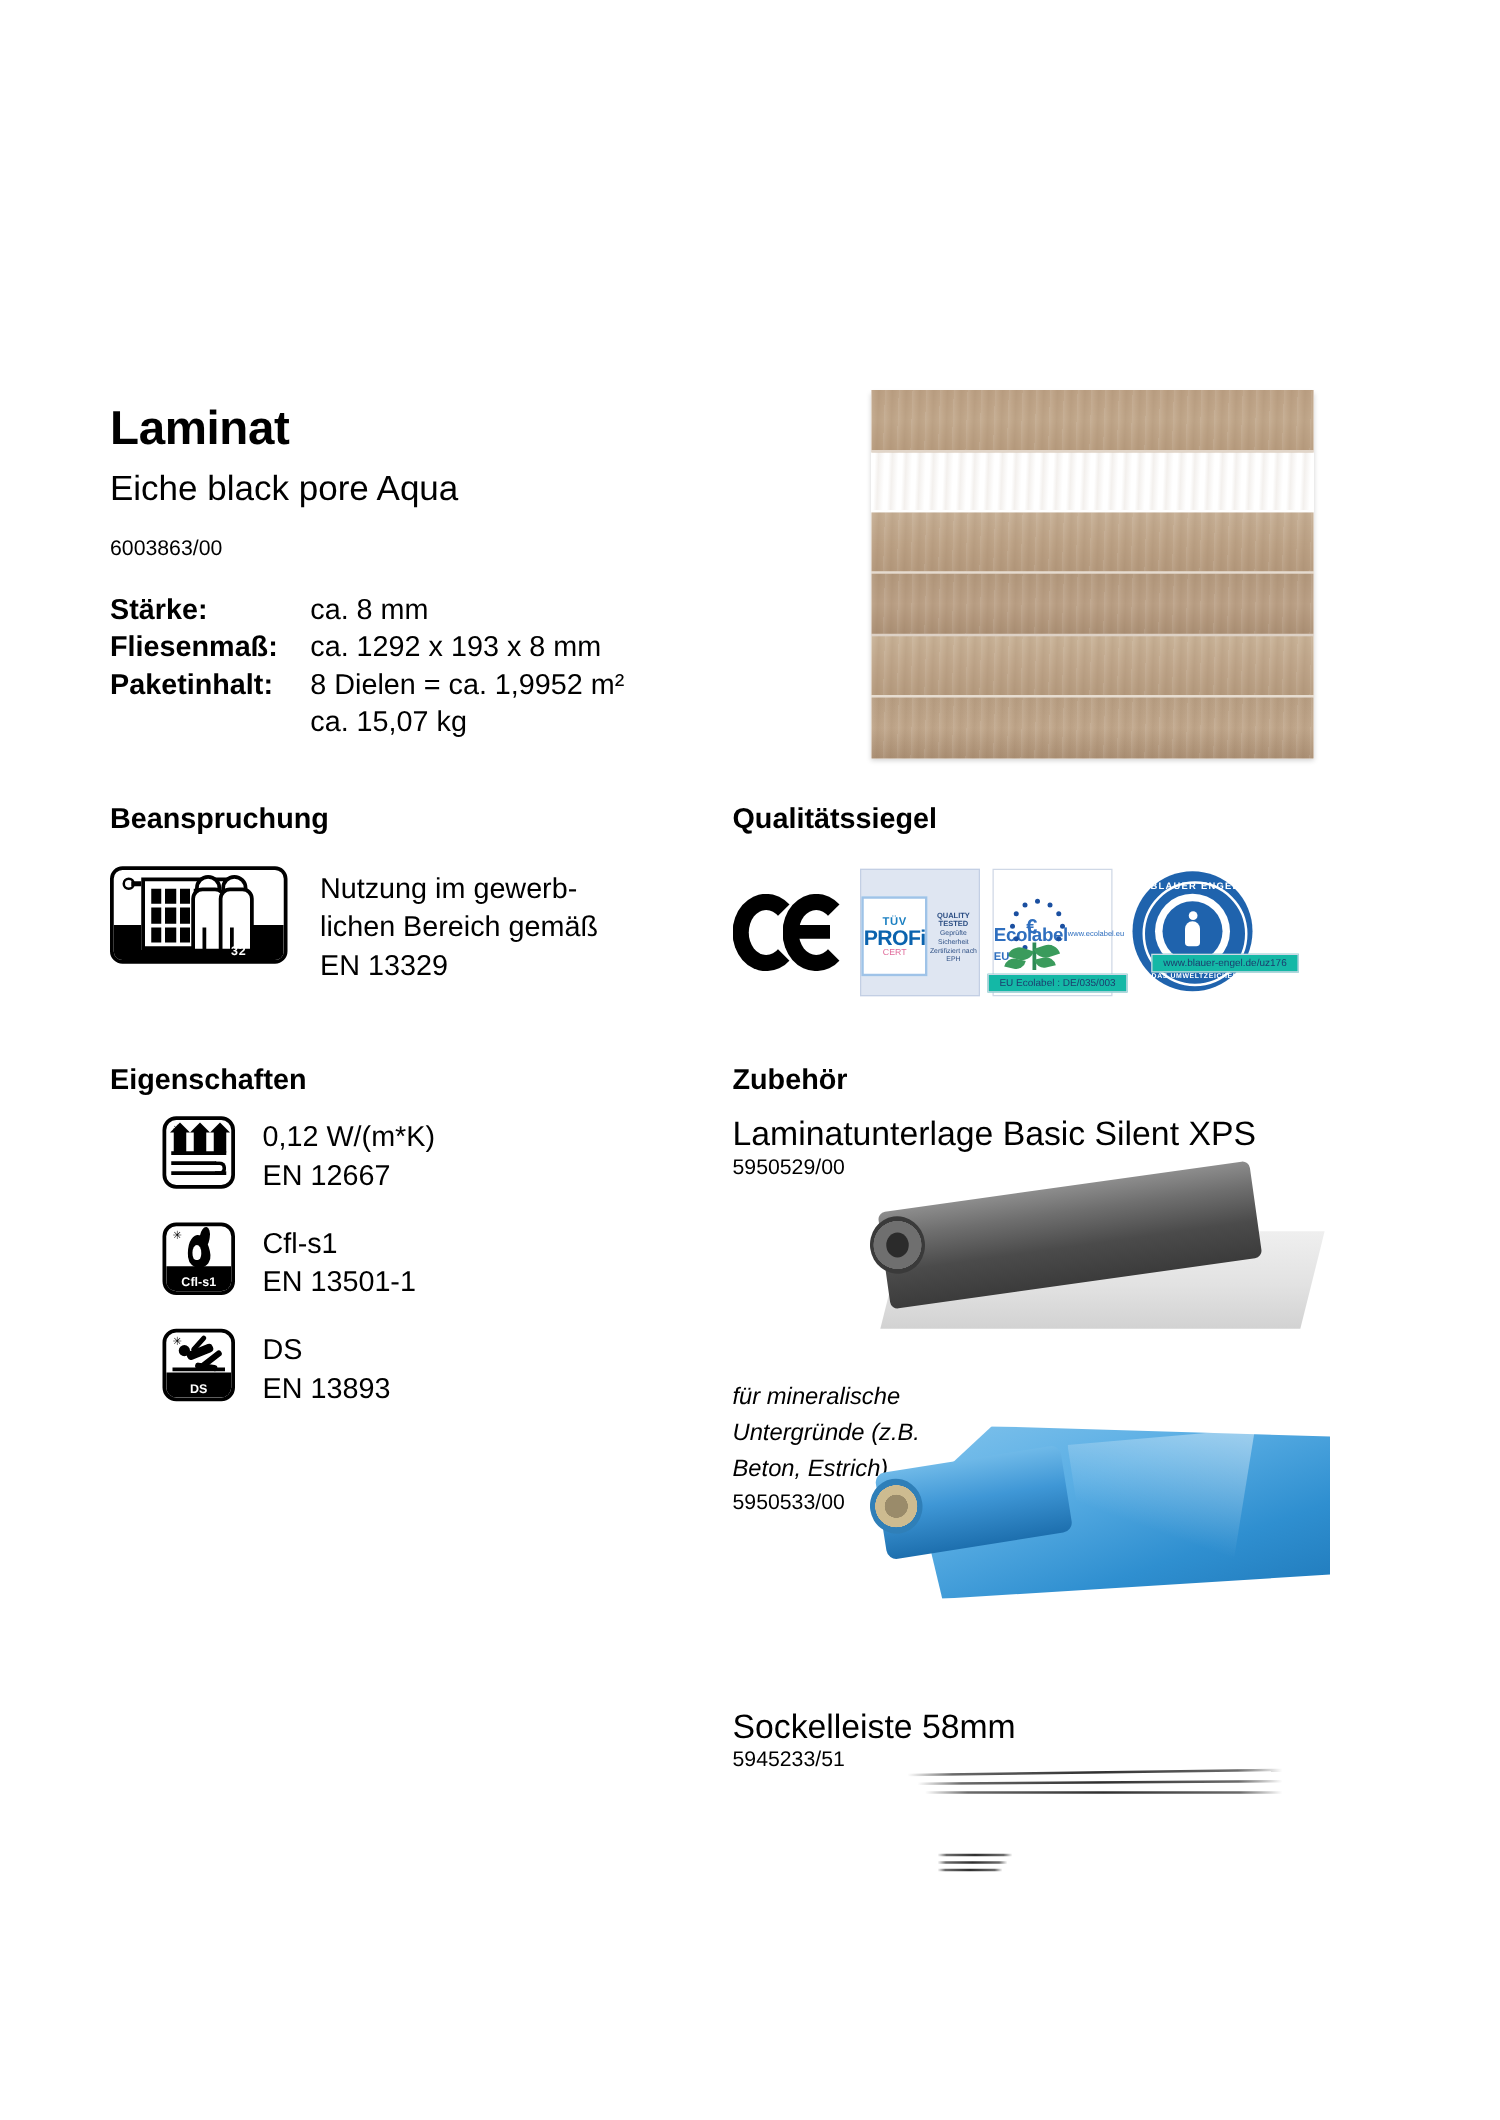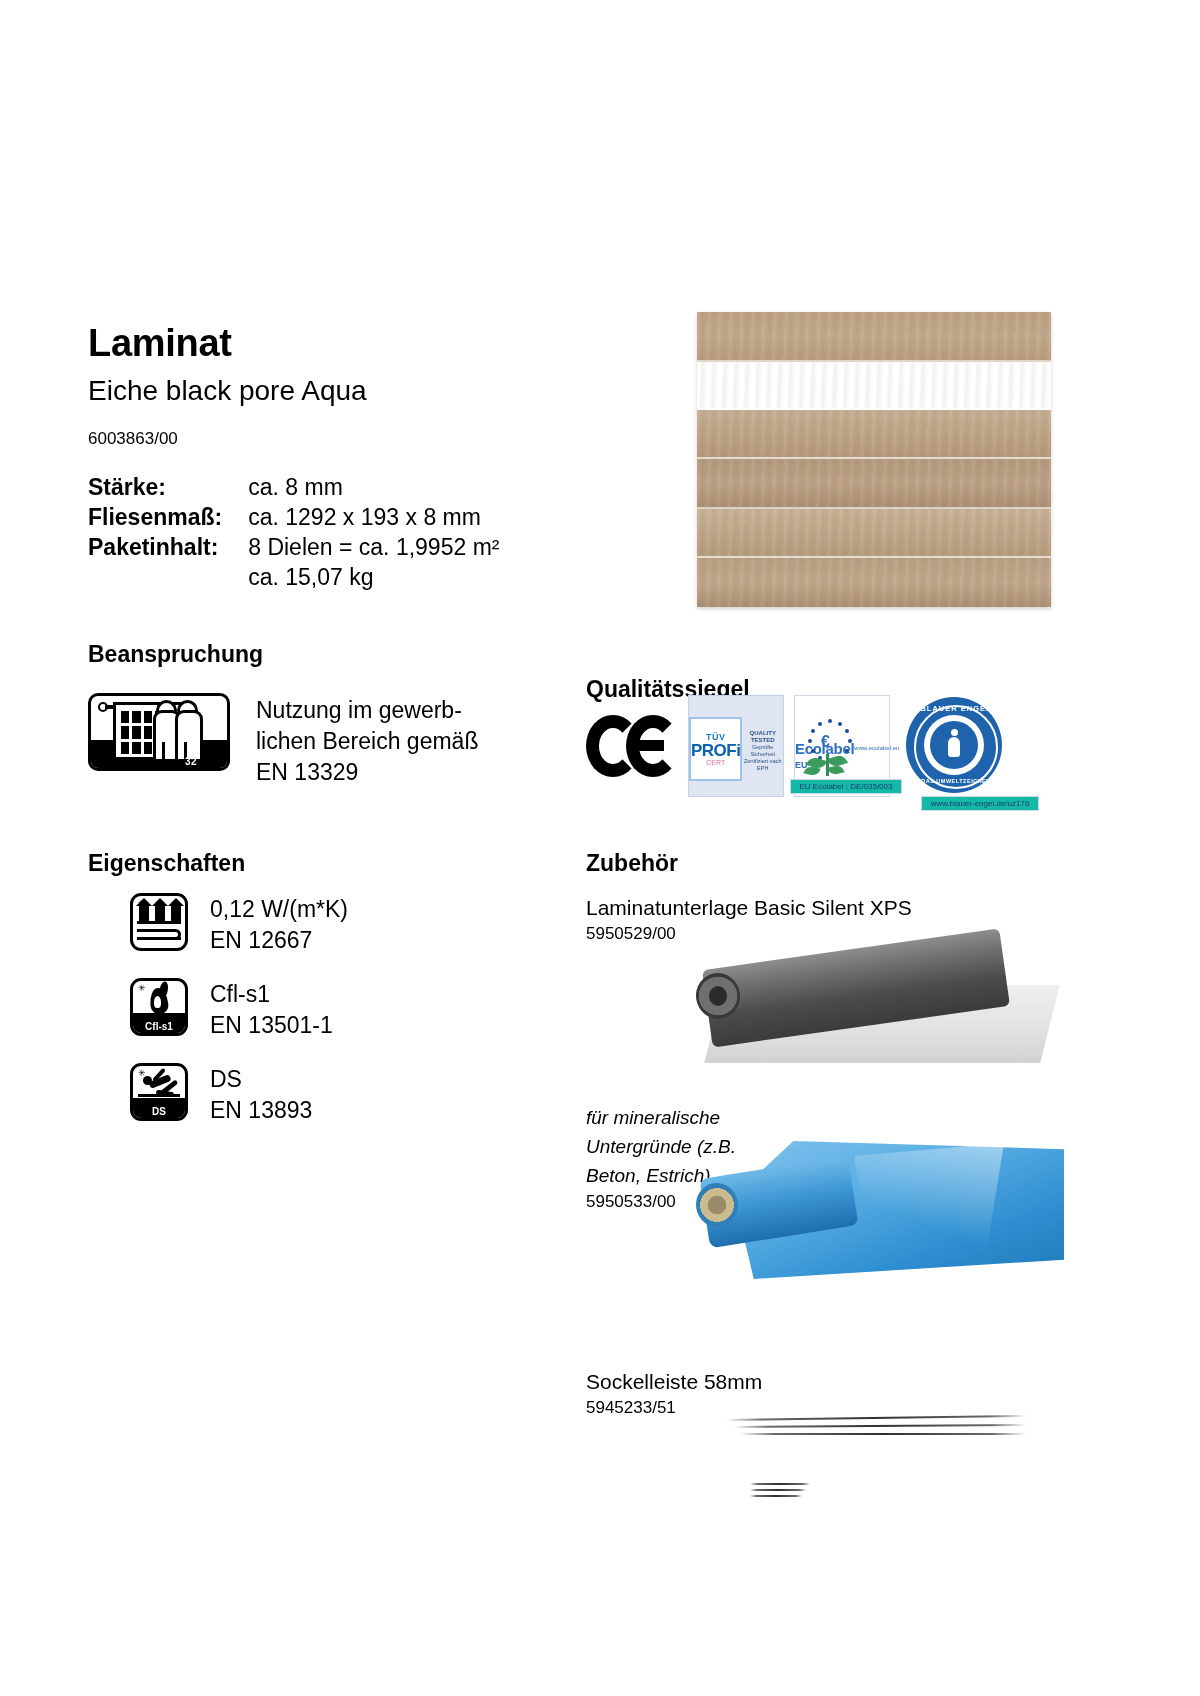--- a/index.html
+++ b/index.html
@@ -86,21 +86,21 @@
   .p1 { height: 50px; background: linear-gradient(180deg,#bda286 0%,#c2a98d 50%,#b99e81 100%); }
   .p2 { height: 48px; background: linear-gradient(180deg,#a78d72 0%,#b39madd 0%,#ad9278 60%,#a78d72 100%); }
   .p3 { height: 49px; background: linear-gradient(180deg,#c6af95 0%,#bda387 55%,#b59a7e 100%); }
   .p4 { height: 50px; background: linear-gradient(180deg,#b49a7f 0%,#bca288 50%,#ac9176 100%); }
   .p5 { height: 49px; background: linear-gradient(180deg,#c9b398 0%,#c0a78c 50%,#b69c80 100%); }
   .p6 { height: 49px; background: linear-gradient(180deg,#b9a085 0%,#c1a88d 50%,#ab9075 100%); border-bottom: none;}
 
   
   .section-title { position: absolute; font-size: 23px; font-weight: bold; }
   #beanspruchung-title { left: 88px; top: 641px; }
-  #qualitaet-title     { left: 586px; top: 641px; margin-top: 35px; }
+  #qualitaet-title     { left: 586px; top: 641px; }
   #eigenschaften-title { left: 88px; top: 850px; }
   #zubehoer-title      { left: 586px; top: 850px; }
 
   
   #beanspruchung-row {
     position: absolute;
     left: 88px;
     top: 693px;
     display: flex;
     align-items: flex-start;
@@ -259,21 +259,21 @@
     background: #14b8a6;
     font-size: 8px;
     color: #1c3d6e;
     text-align: center;
     line-height: 13px;
     height: 15px;
     white-space: nowrap;
     overflow: hidden;
   }
   #caption-eco   { left: 790px; top: 779px; width: 112px; }
-  #caption-engel { left: 921px; top: 796px; width: 118px; color:#1c3d6e; }
+  #caption-engel { left: 921px; top: 763px; width: 118px; color:#1c3d6e; }
 
   
   #seal-engel { width: 112px; height: 102px; position: relative; flex: none; }
   #seal-engel .circle {
     position: absolute; left: 6px; top: 2px; width: 96px; height: 96px;
     border-radius: 50%; background: #1f63ad;
   }
   #seal-engel .ring2 {
     position: absolute; left: 14px; top: 10px; width: 80px; height: 80px;
     border-radius: 50%; border: 2px solid #fff;
@@ -391,21 +391,21 @@
     transform: rotate(8deg); border-radius:3px;
   }
   #picto-slip .fig .arm {
     position:absolute; left:8px; top:1px; width:16px; height:4px; background:#000;
     transform: rotate(-48deg); border-radius:3px;
   }
 
   
   #zubehoer { position: absolute; left: 586px; top: 893px; width: 470px; }
   .acc { position: relative; }
-  .acc-name { font-size: 21px; line-height: 29px; }
+  .acc-name { font-size: 27px; line-height: 29px; }
   .acc-art { font-size: 17px; line-height: 24px; }
   .acc-note { font-size: 19px; font-style: italic; line-height: 29px; }
 
   
   #acc-img-underlay {
     position: absolute; left: 120px; top: 36px; width: 352px; height: 140px;
   }
   #acc-img-underlay .sheet {
     position:absolute; left: 8px; top: 56px; width: 336px; height: 78px;
     background: linear-gradient(180deg,#efefef 0%, #e2e2e2 55%, #d2d2d2 100%);

